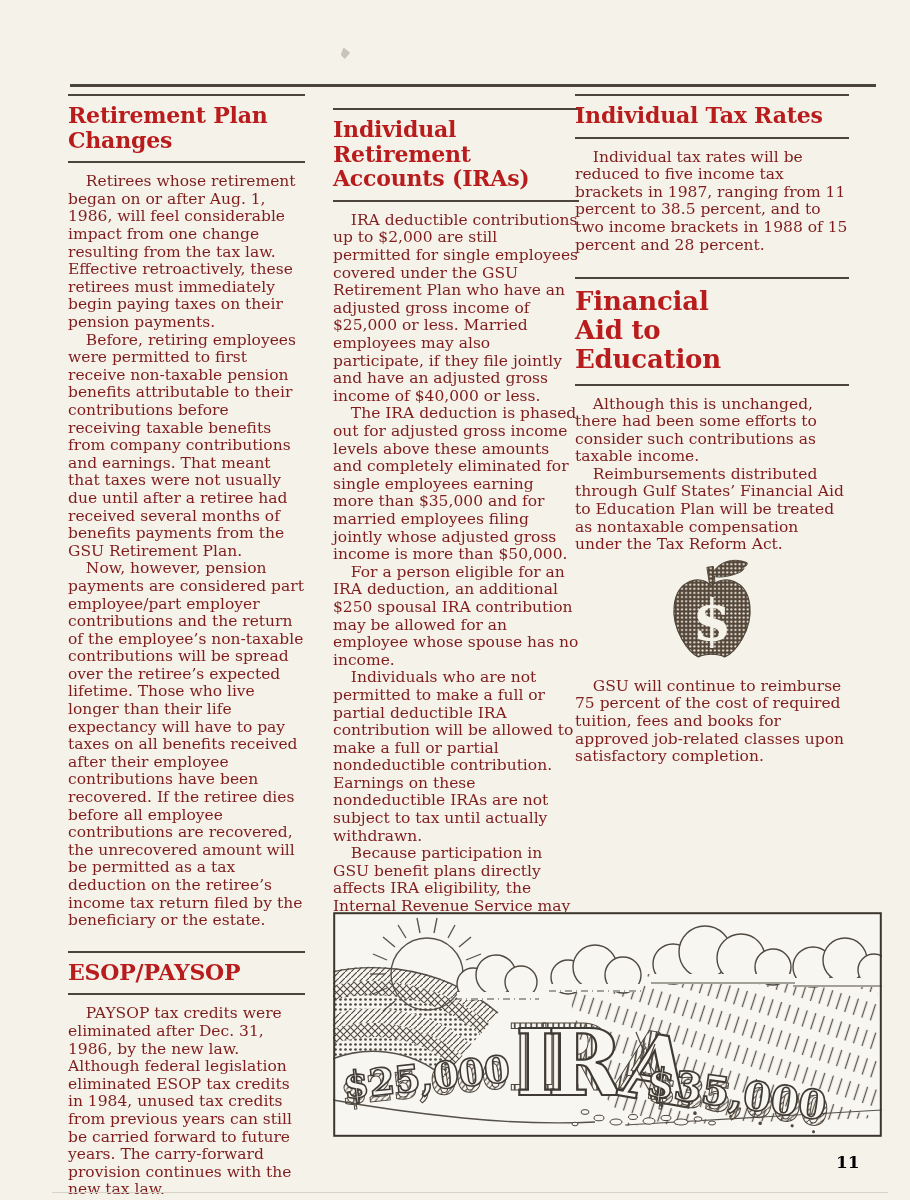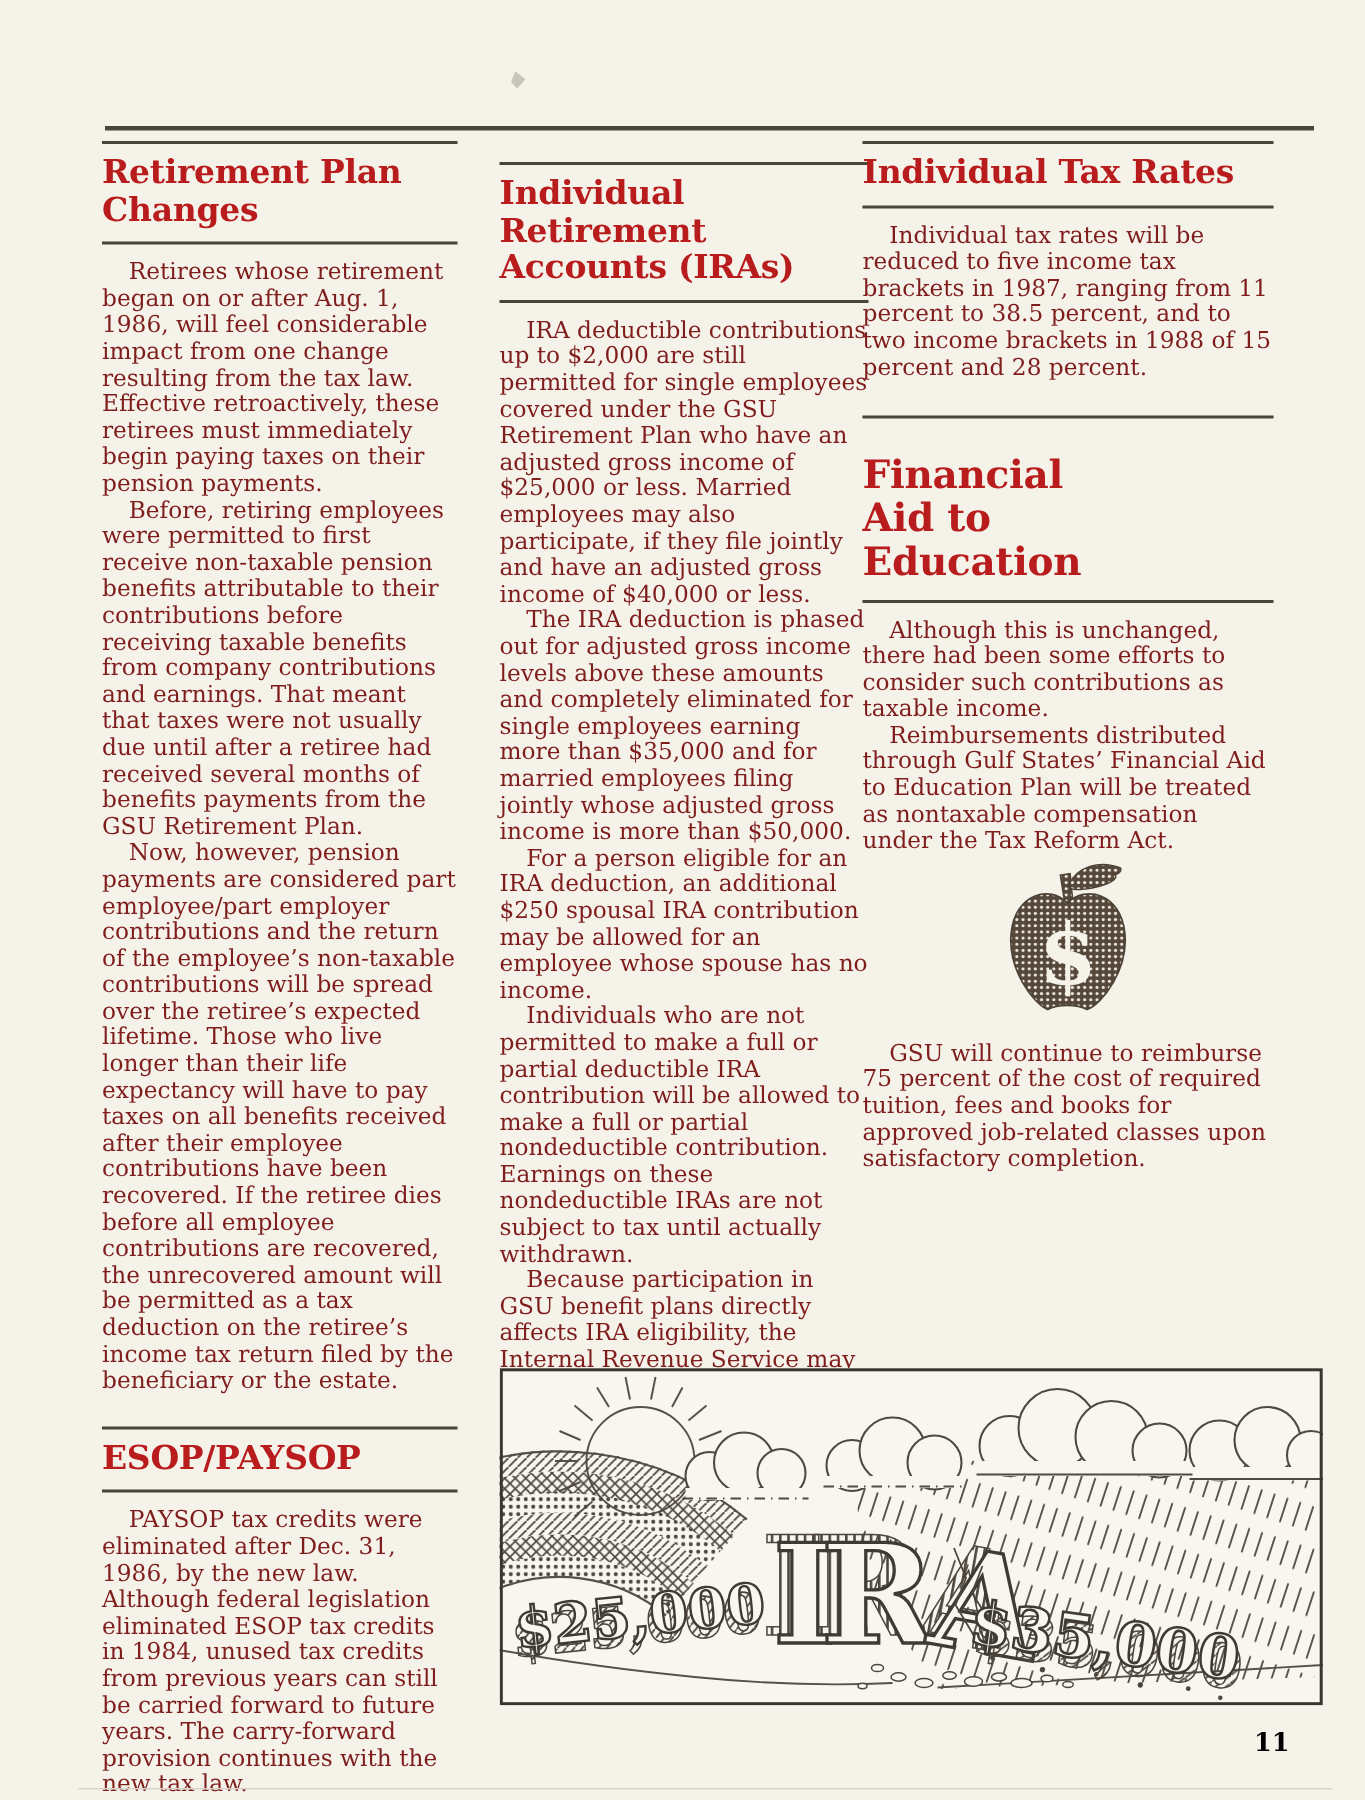--- a/index.html
+++ b/index.html
@@ -15,21 +15,21 @@
   .col{position:absolute;top:94px;}
   .col-left{left:68px;width:237px;}
   .col-mid{left:333px;width:246px;margin-top:14px;}
   .col-right{left:575px;width:274px;}
   h2.sec{
     margin:0 0 10px 0;padding:7px 0 9px 0;
     border-top:2px solid #4a443a;border-bottom:2px solid #4a443a;
     font-size:22px;line-height:1.12;font-weight:700;color:#b91c1c;
     letter-spacing:-0.2px;
   }
-  h2.sec.big{font-size:26px;max-width:165px;padding-top:24px;}
+  h2.sec.big{font-size:26px;max-width:165px;padding-top:8px;}
   h2.sec.big{max-width:none;}
   h2.sec.big span{display:block;max-width:168px;}
   .section + .section{margin-top:21px;}
   .col-right .section + .section{margin-top:23px;}
   p.body{
     margin:0;font-size:15.5px;line-height:17.6px;text-indent:1.15em;
     color:#7f1d1d;hyphens:auto;-webkit-hyphens:auto;
   }
   .apple-wrap{text-align:center;margin:4px 0 2px 0;}
   .cartoon{position:absolute;left:333px;top:912px;width:549px;height:225px;}

